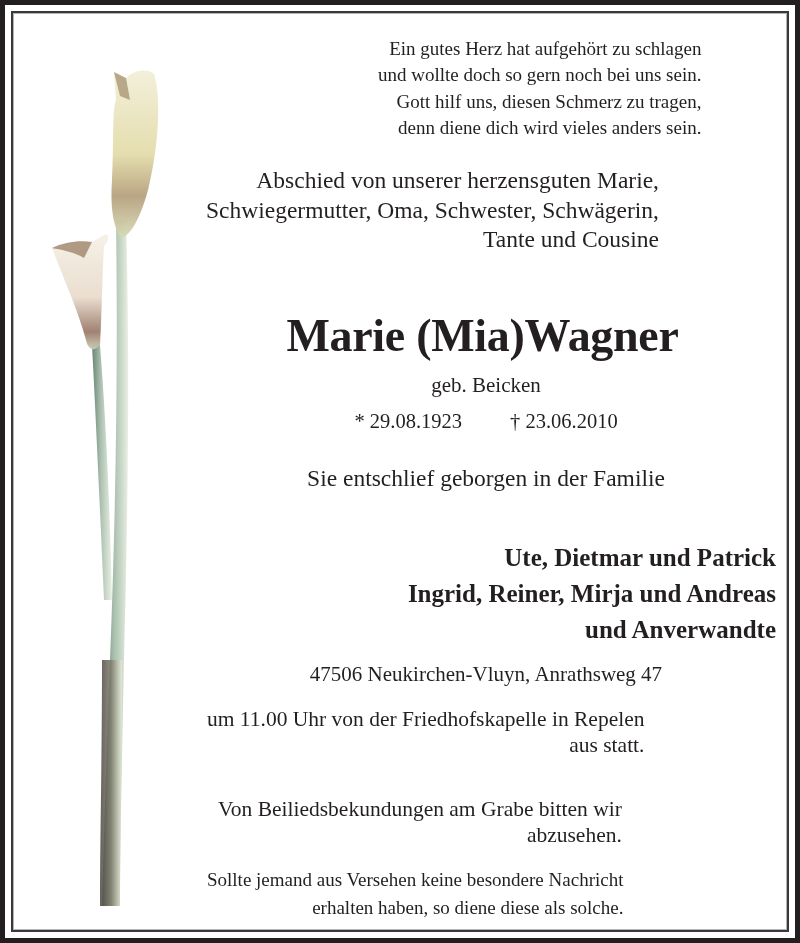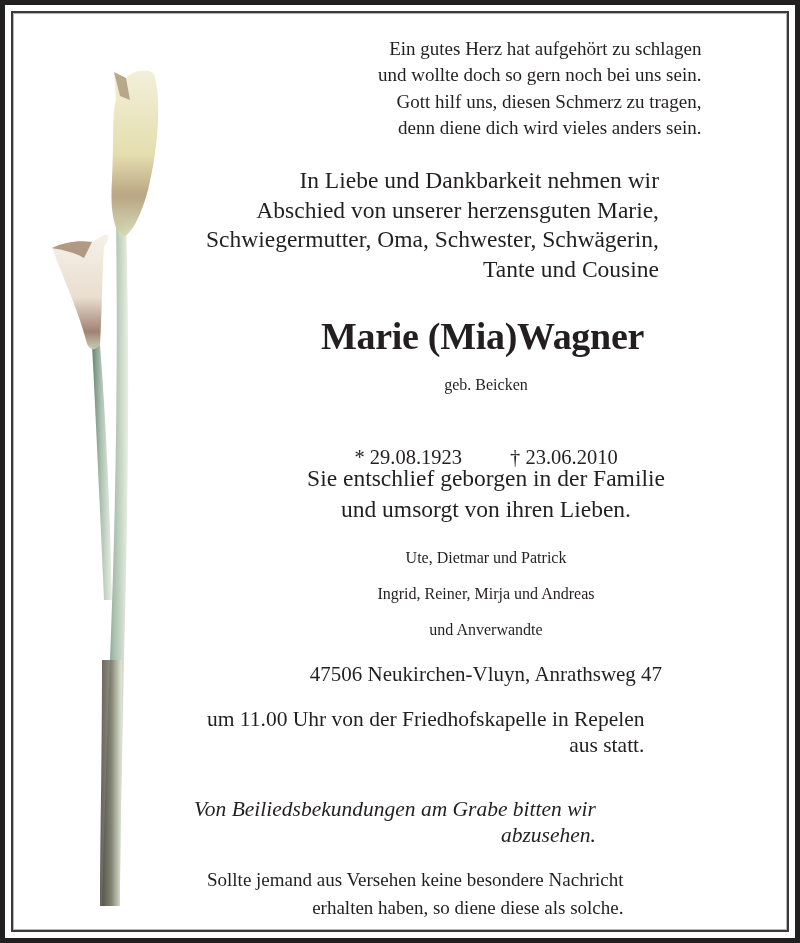--- a/index.html
+++ b/index.html
@@ -10,30 +10,30 @@
   }
   .inner-frame {
     position: absolute; left: 11px; top: 11px; width: 778px; height: 921px;
     box-sizing: border-box; border: 2px solid #3a3a3a;
     box-shadow: inset 0 0 0 1px #b5b5b5;
   }
   .serif { font-family: "Liberation Serif", "DejaVu Serif", serif; color: #231f20; }
   .txt { position: absolute; white-space: nowrap; text-align: right; }
   .poem { left: 378px; top: 36px; font-size: 19px; line-height: 26.3px; }
   .intro { left: 206px; top: 166px; font-size: 23.5px; line-height: 29.5px; }
-  .name { left: 0; width: 800px; top: 306px; text-align: center; font-size: 38px; font-weight: bold; line-height: 60px; letter-spacing: -0.3px; padding-left: 165px; box-sizing: border-box; }
+  .name { left: 0; width: 800px; top: 306px; text-align: center; font-size: 46px; font-weight: bold; line-height: 60px; letter-spacing: -0.3px; padding-left: 165px; box-sizing: border-box; }
   .center { left: 196px; width: 580px; text-align: center; }
-  .maiden { top: 372px; font-size: 16px; line-height: 26px; }
-  .dates { top: 407px; font-size: 20.5px; line-height: 28px; margin-top: 36px; }
+  .maiden { top: 372px; font-size: 21px; line-height: 26px; }
+  .dates { top: 407px; font-size: 20.5px; line-height: 28px; }
   .dates .gap { display: inline-block; width: 48px; }
   .sleep { top: 463px; font-size: 23.5px; line-height: 31px; }
-  .family { top: 540px; font-size: 16px; font-weight: normal; line-height: 36px; }
+  .family { top: 540px; font-size: 25px; font-weight: bold; line-height: 36px; text-align: right; }
   .address { top: 660px; font-size: 21px; line-height: 28px; }
   .funeral { left: 207px; top: 707px; font-size: 21.5px; line-height: 25.5px; }
-  .condol { left: 194px; top: 797px; font-size: 21.5px; line-height: 25.5px; font-style: italic; }
+  .condol { left: 218px; top: 797px; font-size: 21.5px; line-height: 25.5px; }
   .notice { left: 207px; top: 866px; font-size: 19px; line-height: 28px; }
   .lily { position: absolute; left: 30px; top: 60px; width: 160px; height: 860px; }
 </style>
 </head>
 <body>
 
 <div class="outer-frame"></div>
 <div class="inner-frame"></div>
 
 <svg class="lily" viewBox="0 0 160 860" xmlns="http://www.w3.org/2000/svg">
@@ -76,37 +76,35 @@
 </svg>
 
 <div class="txt serif poem">
   <div>Ein gutes Herz hat aufgehört zu schlagen</div>
   <div>und wollte doch so gern noch bei uns sein.</div>
   <div>Gott hilf uns, diesen Schmerz zu tragen,</div>
   <div>denn diene dich wird vieles anders sein.</div>
 </div>
 
 <div class="txt serif intro">
-  <div>In Liebe und Dankbarkeit nehmen wir</div>
   <div>Abschied von unserer herzensguten Marie,</div>
   <div>Schwiegermutter, Oma, Schwester, Schwägerin,</div>
   <div>Tante und Cousine</div>
 </div>
 
 <div class="txt serif name">Marie (Mia)Wagner</div>
 
 <div class="txt serif center maiden">geb. Beicken</div>
 
 <div class="txt serif center dates">
   <span>* 29.08.1923</span><span class="gap"></span><span>† 23.06.2010</span>
 </div>
 
 <div class="txt serif center sleep">
   <div>Sie entschlief geborgen in der Familie</div>
-  <div>und umsorgt von ihren Lieben.</div>
 </div>
 
 <div class="txt serif center family">
   <div>Ute, Dietmar und Patrick</div>
   <div>Ingrid, Reiner, Mirja und Andreas</div>
   <div>und Anverwandte</div>
 </div>
 
 <div class="txt serif center address">47506 Neukirchen-Vluyn, Anrathsweg 47</div>
 

